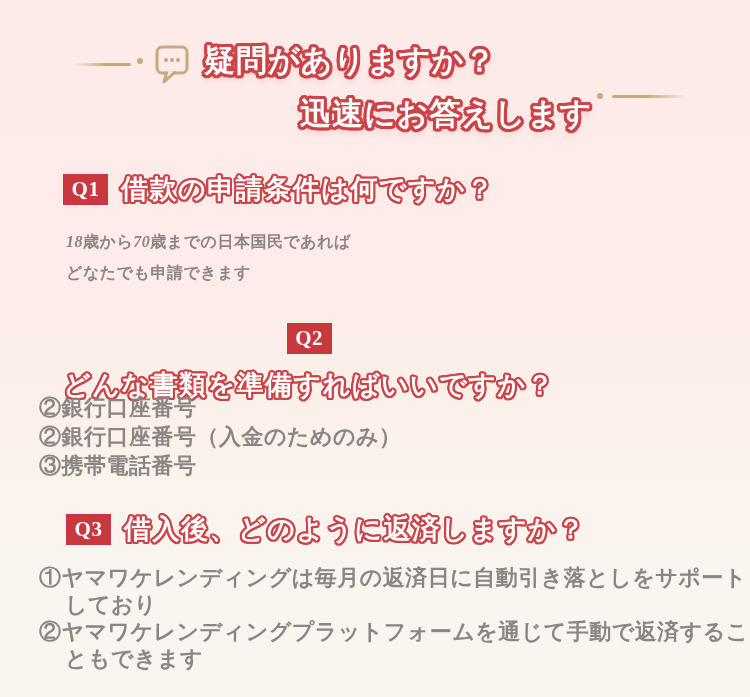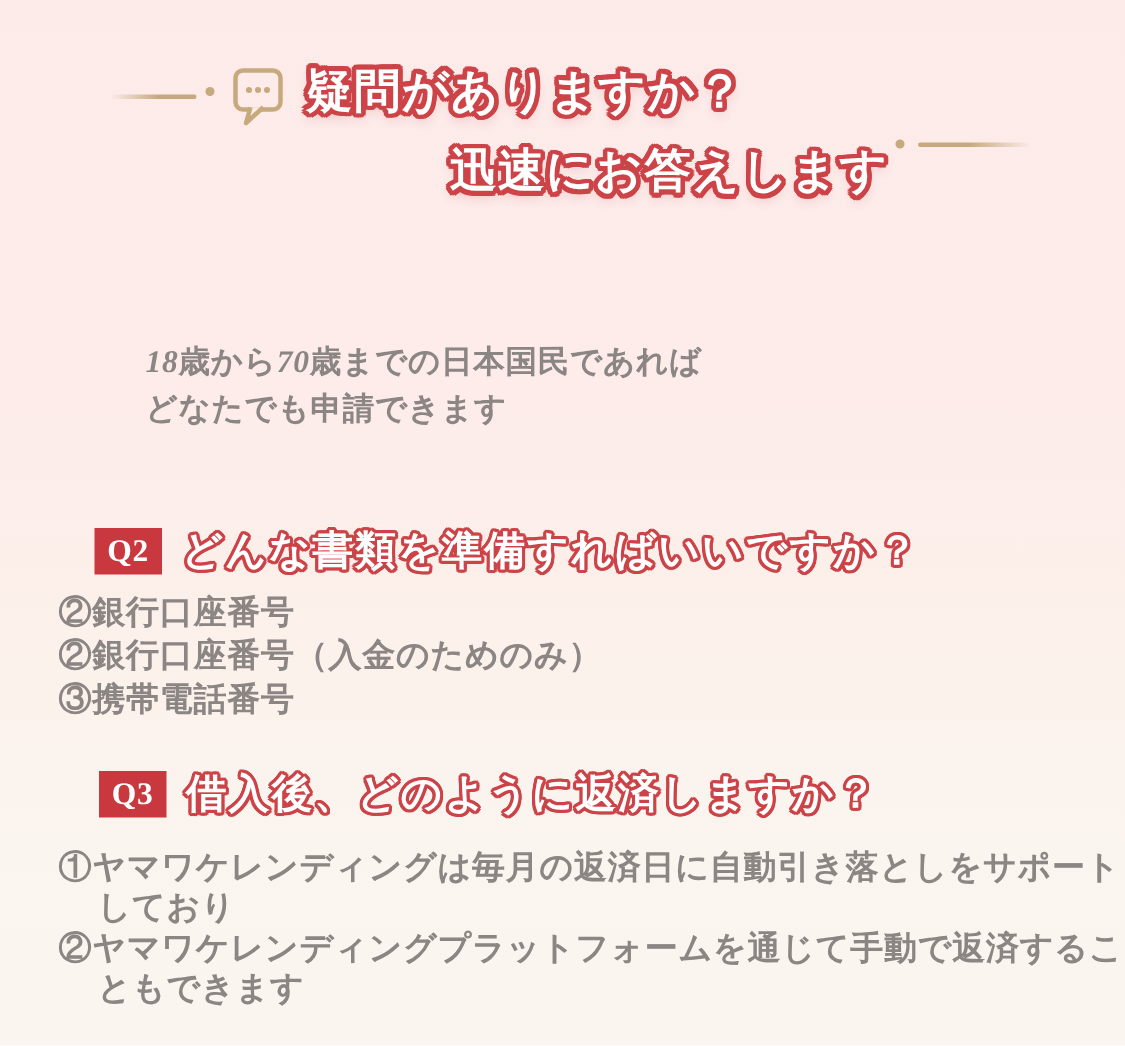--- a/index.html
+++ b/index.html
@@ -28,36 +28,36 @@
       3px 0 0 #cc4348,-3px 0 0 #cc4348,0 3px 0 #cc4348,0 -3px 0 #cc4348,
       2.2px 2.2px 0 #cc4348,-2.2px 2.2px 0 #cc4348,2.2px -2.2px 0 #cc4348,-2.2px -2.2px 0 #cc4348,
       3px 1.5px 0 #cc4348,-3px 1.5px 0 #cc4348,3px -1.5px 0 #cc4348,-3px -1.5px 0 #cc4348,
       1.5px 3px 0 #cc4348,-1.5px 3px 0 #cc4348,1.5px -3px 0 #cc4348,-1.5px -3px 0 #cc4348,
       0 4px 7px rgba(203,58,65,.30);
   }
   .title .t2{margin-left:96px;margin-top:16px;}
   
   .faq-head{position:absolute;display:flex;align-items:center;gap:13px;}
   .faq-head.h1{left:63px;top:171px;}
-  .faq-head.h2{left:63px;top:349px;}
+  .faq-head.h2{left:63px;top:323px;flex-direction:column;}
   .faq-head.h3{left:66px;top:511px;}
   .badge{width:45px;height:31px;background:#ca383f;color:#fff;
     display:flex;align-items:center;justify-content:center;
     font-size:21px;font-weight:bold;letter-spacing:.5px;flex:0 0 auto;}
   .question{font-size:27px;font-weight:bold;letter-spacing:1.5px;color:#ffffff;white-space:nowrap;
     text-shadow:
       2px 0 0 #cc4348,-2px 0 0 #cc4348,0 2px 0 #cc4348,0 -2px 0 #cc4348,
       1.5px 1.5px 0 #cc4348,-1.5px 1.5px 0 #cc4348,1.5px -1.5px 0 #cc4348,-1.5px -1.5px 0 #cc4348,
       2px 1px 0 #cc4348,-2px 1px 0 #cc4348,2px -1px 0 #cc4348,-2px -1px 0 #cc4348,
       1px 2px 0 #cc4348,-1px 2px 0 #cc4348,1px -2px 0 #cc4348,-1px -2px 0 #cc4348;
   }
   
   .answer{position:absolute;color:#8b8584;font-weight:bold;
     font-style:oblique 9deg;letter-spacing:.5px;white-space:nowrap;}
-  .answer.a1{left:66px;top:226px;font-size:21px;line-height:31px;margin-left:31px;}
+  .answer.a1{left:66px;top:226px;font-size:16px;line-height:31px;}
   .answer.a2{left:39px;top:393px;font-size:22px;line-height:29px;}
   .answer.a3{left:39px;top:564px;font-size:22px;line-height:27px;}
   .answer .cont{padding-left:26px;}
 </style>
 </head>
 <body>
 
 <div class="canvas">
 
   <span class="decor-line line-left"></span>
@@ -69,20 +69,24 @@
     <circle cx="18" cy="16" r="2" fill="#c6aa7e"></circle>
     <circle cx="24" cy="16" r="2" fill="#c6aa7e"></circle>
   </svg>
   <div class="title">
     <div class="t1">疑問がありますか？</div>
     <div class="t2">迅速にお答えします</div>
   </div>
   <span class="decor-dot dot-right"></span>
   <span class="decor-line line-right"></span>
 
+  <div class="faq-head h1">
+    <span class="badge">Q1</span>
+    <span class="question">借款の申請条件は何ですか？</span>
+  </div>
   <div class="answer a1">
     <div>18歳から70歳までの日本国民であれば</div>
     <div>どなたでも申請できます</div>
   </div>
 
   <div class="faq-head h2">
     <span class="badge">Q2</span>
     <span class="question">どんな書類を準備すればいいですか？</span>
   </div>
   <div class="answer a2">

